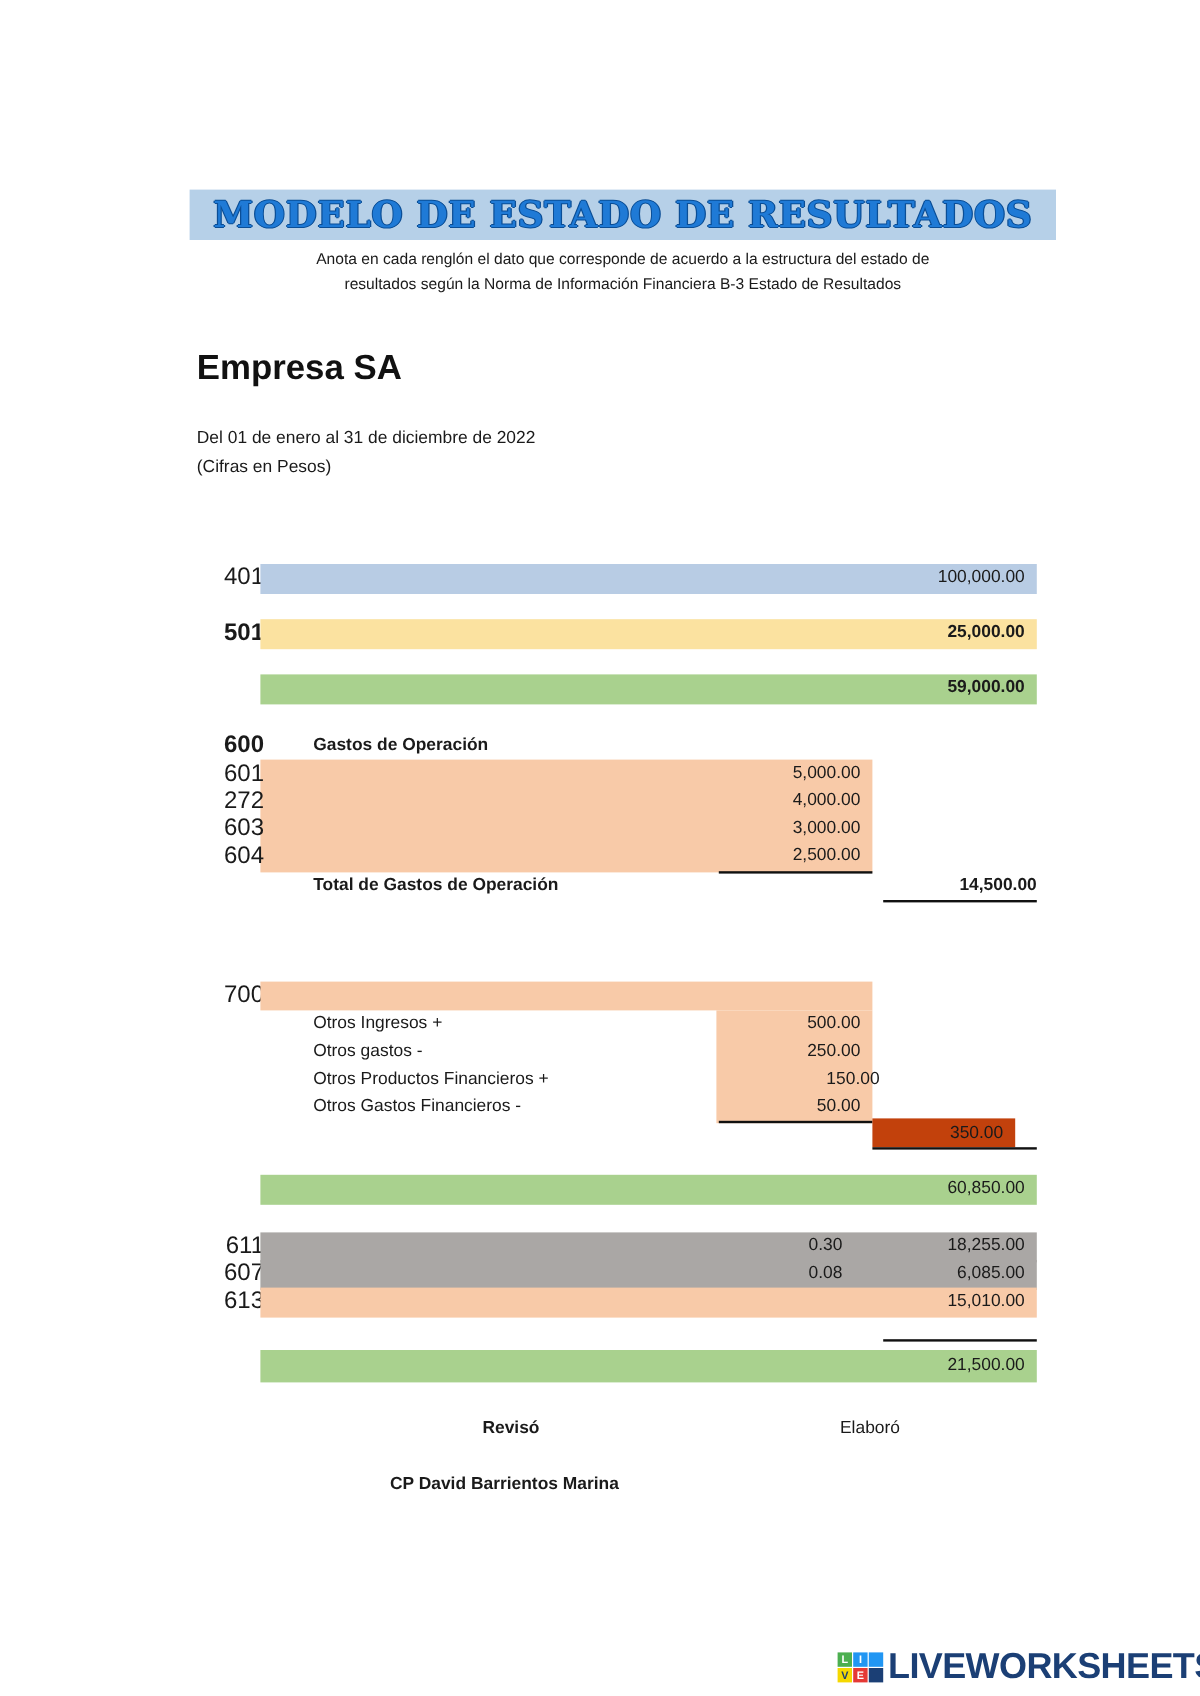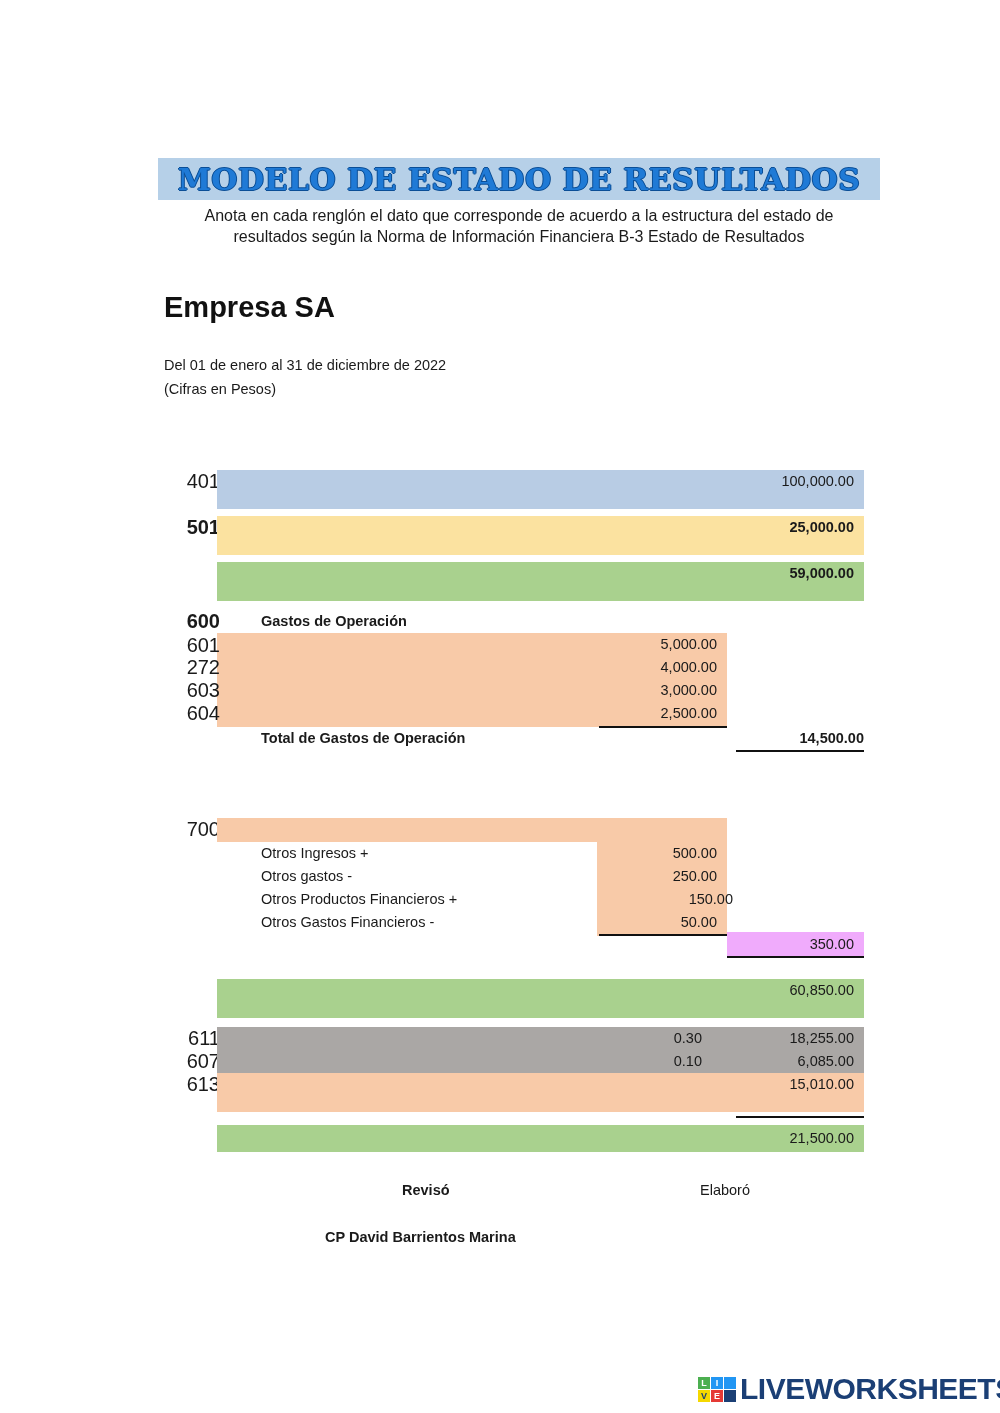--- a/index.html
+++ b/index.html
@@ -41,21 +41,21 @@
       0 -1px 0 #0b4e96;
     white-space: nowrap;
   }
 
   .subtitle {
     position: absolute;
     left: 158px;
     top: 205px;
     width: 722px;
     text-align: center;
-    font-size: 16px;
+    font-size: 13px;
     line-height: 21px;
     color: #1a1a1a;
   }
 
   
   .company-name {
     position: absolute;
     left: 164px;
     top: 291px;
     font-size: 29px;
@@ -89,21 +89,21 @@
     text-align: right;
     font-size: 20px;
     line-height: 23px;
   }
   .code.b { font-weight: bold; }
 
   .bar {
     position: absolute;
     left: 217px;
     width: 647px;
-    height: 39px;
+    height: 25px;
   }
   .bar .amt {
     position: absolute;
     right: 10px;
     top: 0;
     line-height: 23px;
     font-size: 14.5px;
   }
   .amt.b { font-weight: bold; }
 
@@ -159,23 +159,23 @@
     width: 120px;
     text-align: right;
     font-size: 14.5px;
     line-height: 23px;
   }
 
   .net350 {
     position: absolute;
     left: 727px;
     top: 932px;
-    width: 137px;
+    width: 119px;
     height: 24px;
-    background: #f0abfc;
+    background: #c2410c;
   }
   .net350 .amt2 {
     position: absolute;
     right: 10px;
     top: 0;
     line-height: 24px;
     font-size: 14.5px;
   }
 
   .rule {
@@ -318,21 +318,21 @@
   </div>
 
   <div class="code" style="left:178px; top:1027px;">611</div>
   <div class="bar c-gray" style="top:1027px;">
     <span class="pct" style="right:162px; top:0;">0.30</span>
     <span class="amt">18,255.00</span>
   </div>
 
   <div class="code" style="left:178px; top:1050px;">607</div>
   <div class="bar c-gray" style="top:1050px;">
-    <span class="pct" style="right:162px; top:0;">0.10</span>
+    <span class="pct" style="right:162px; top:0;">0.08</span>
     <span class="amt">6,085.00</span>
   </div>
 
   <div class="code" style="left:178px; top:1073px;">613</div>
   <div class="bar c-orange" style="top:1073px;">
     <span class="amt">15,010.00</span>
   </div>
 
   <div class="rule" style="left:736px; top:1116px; width:128px;"></div>
 

